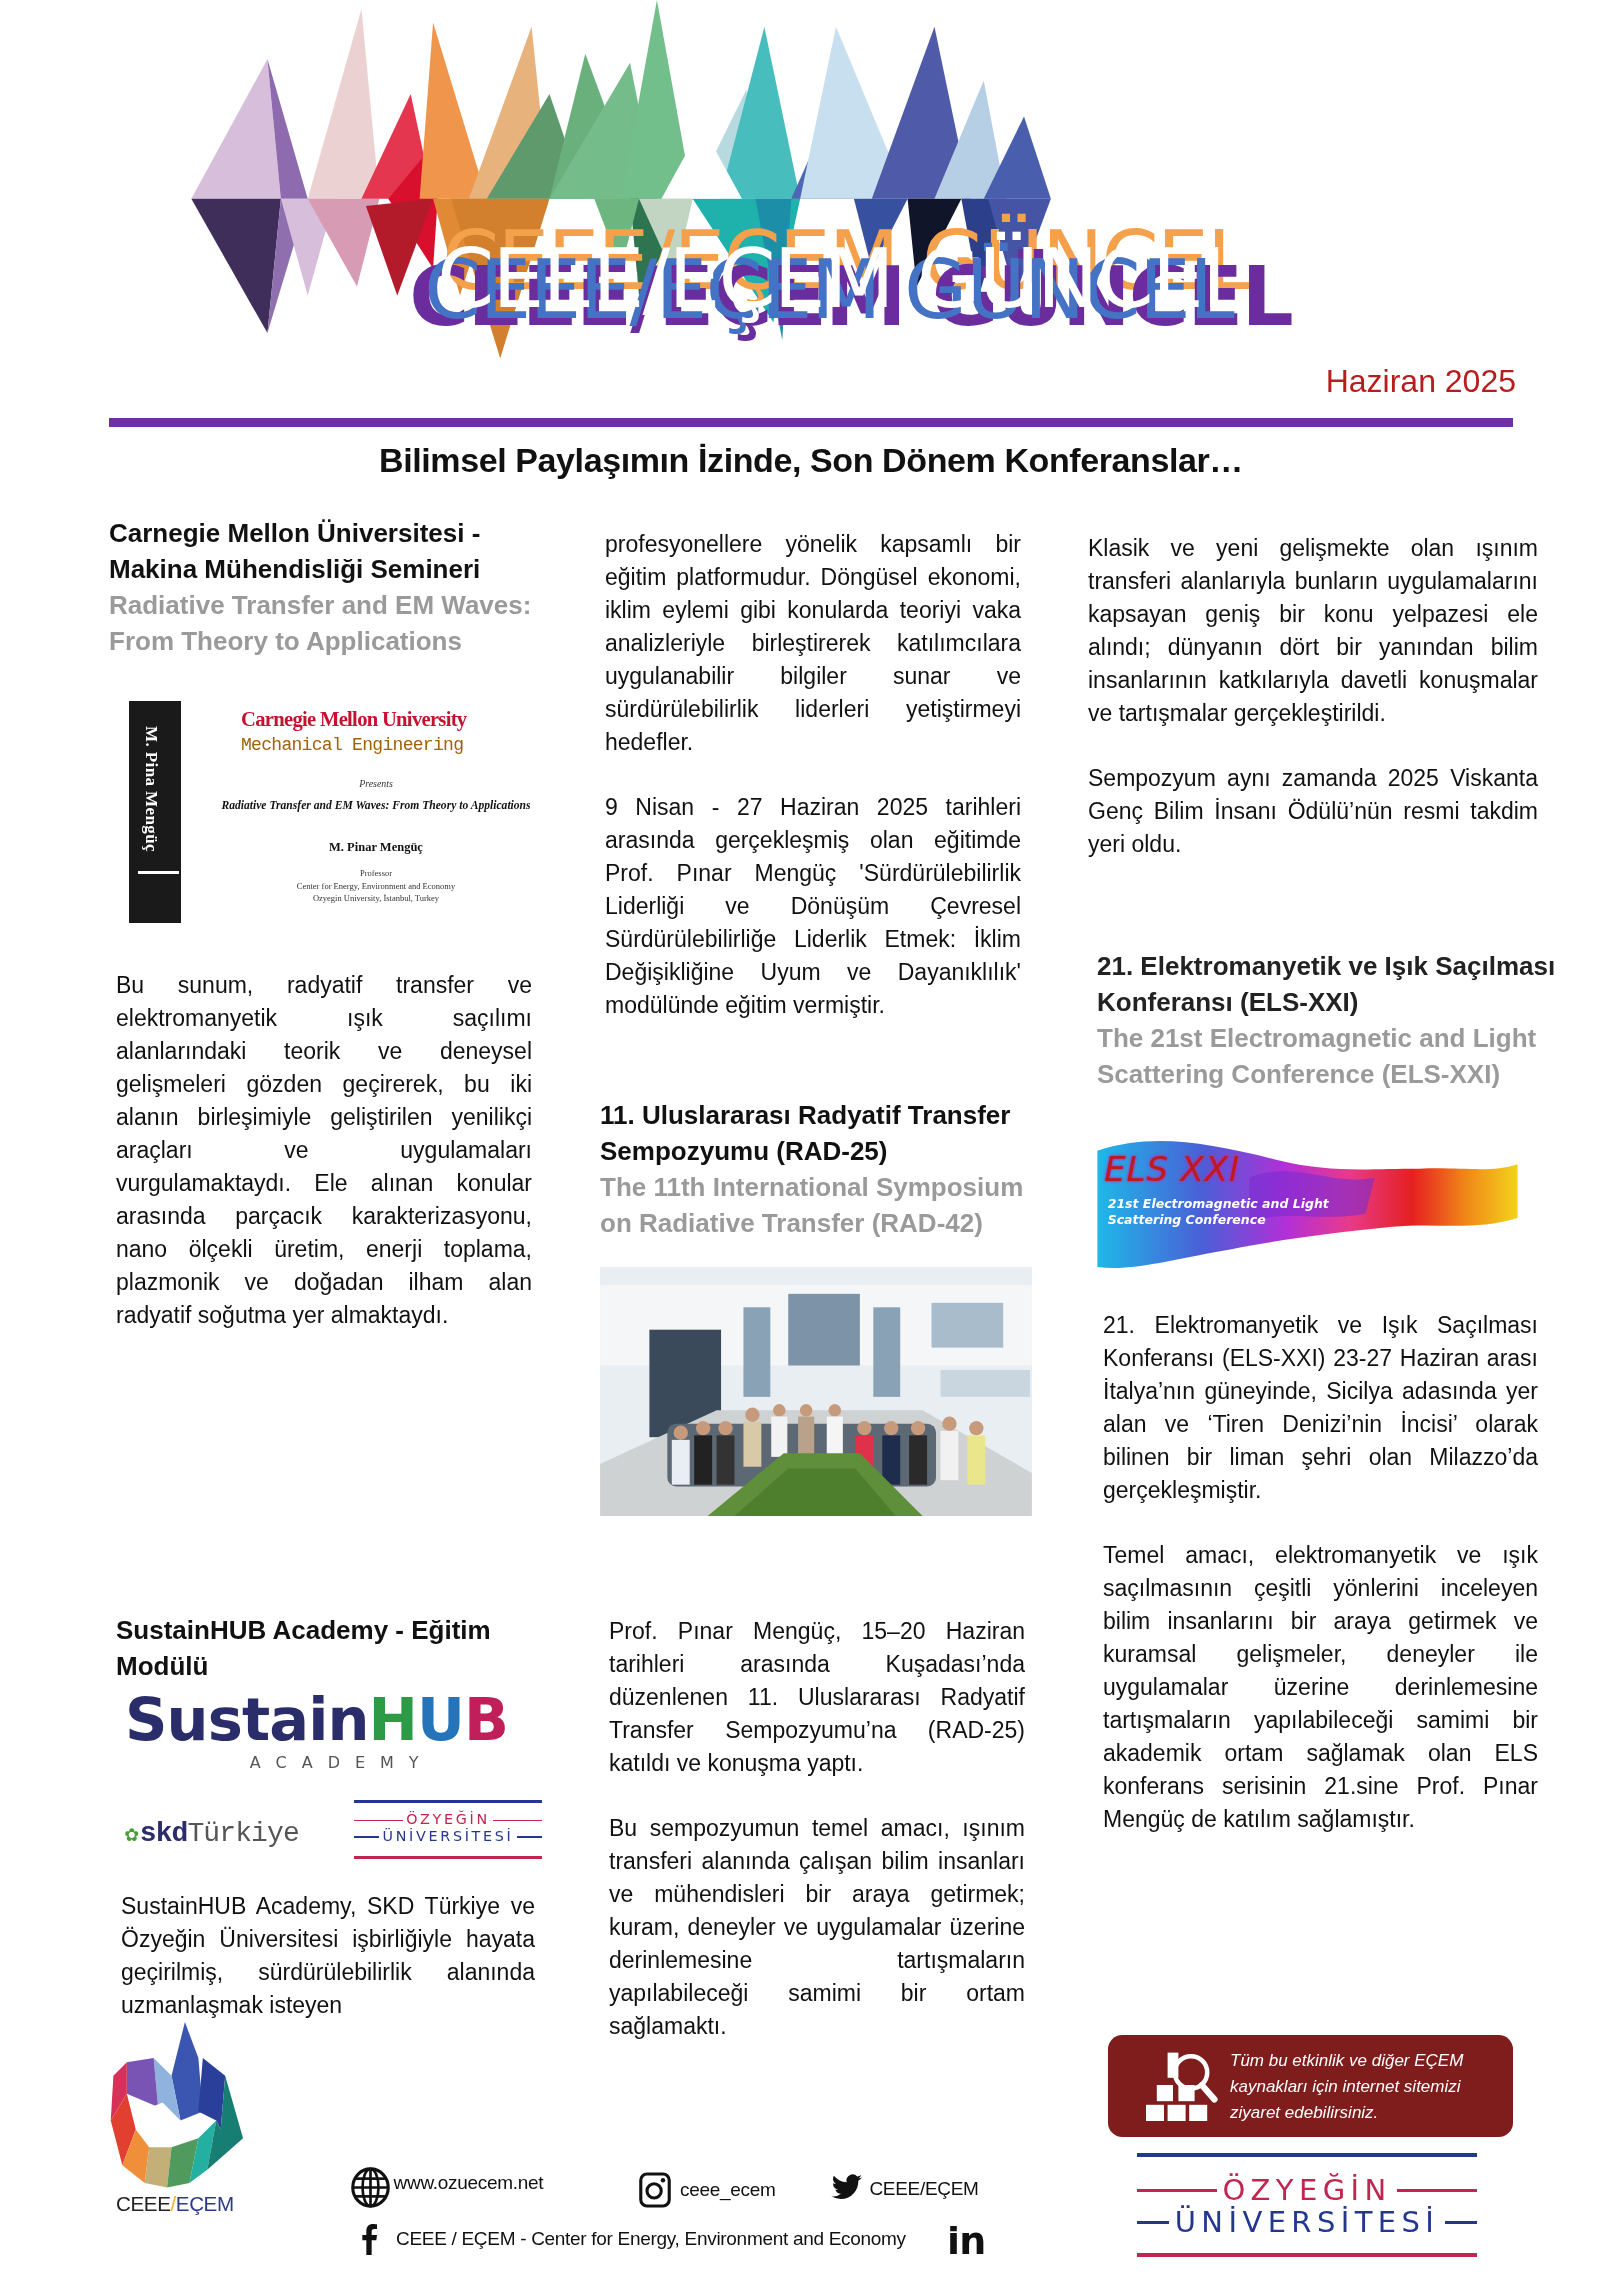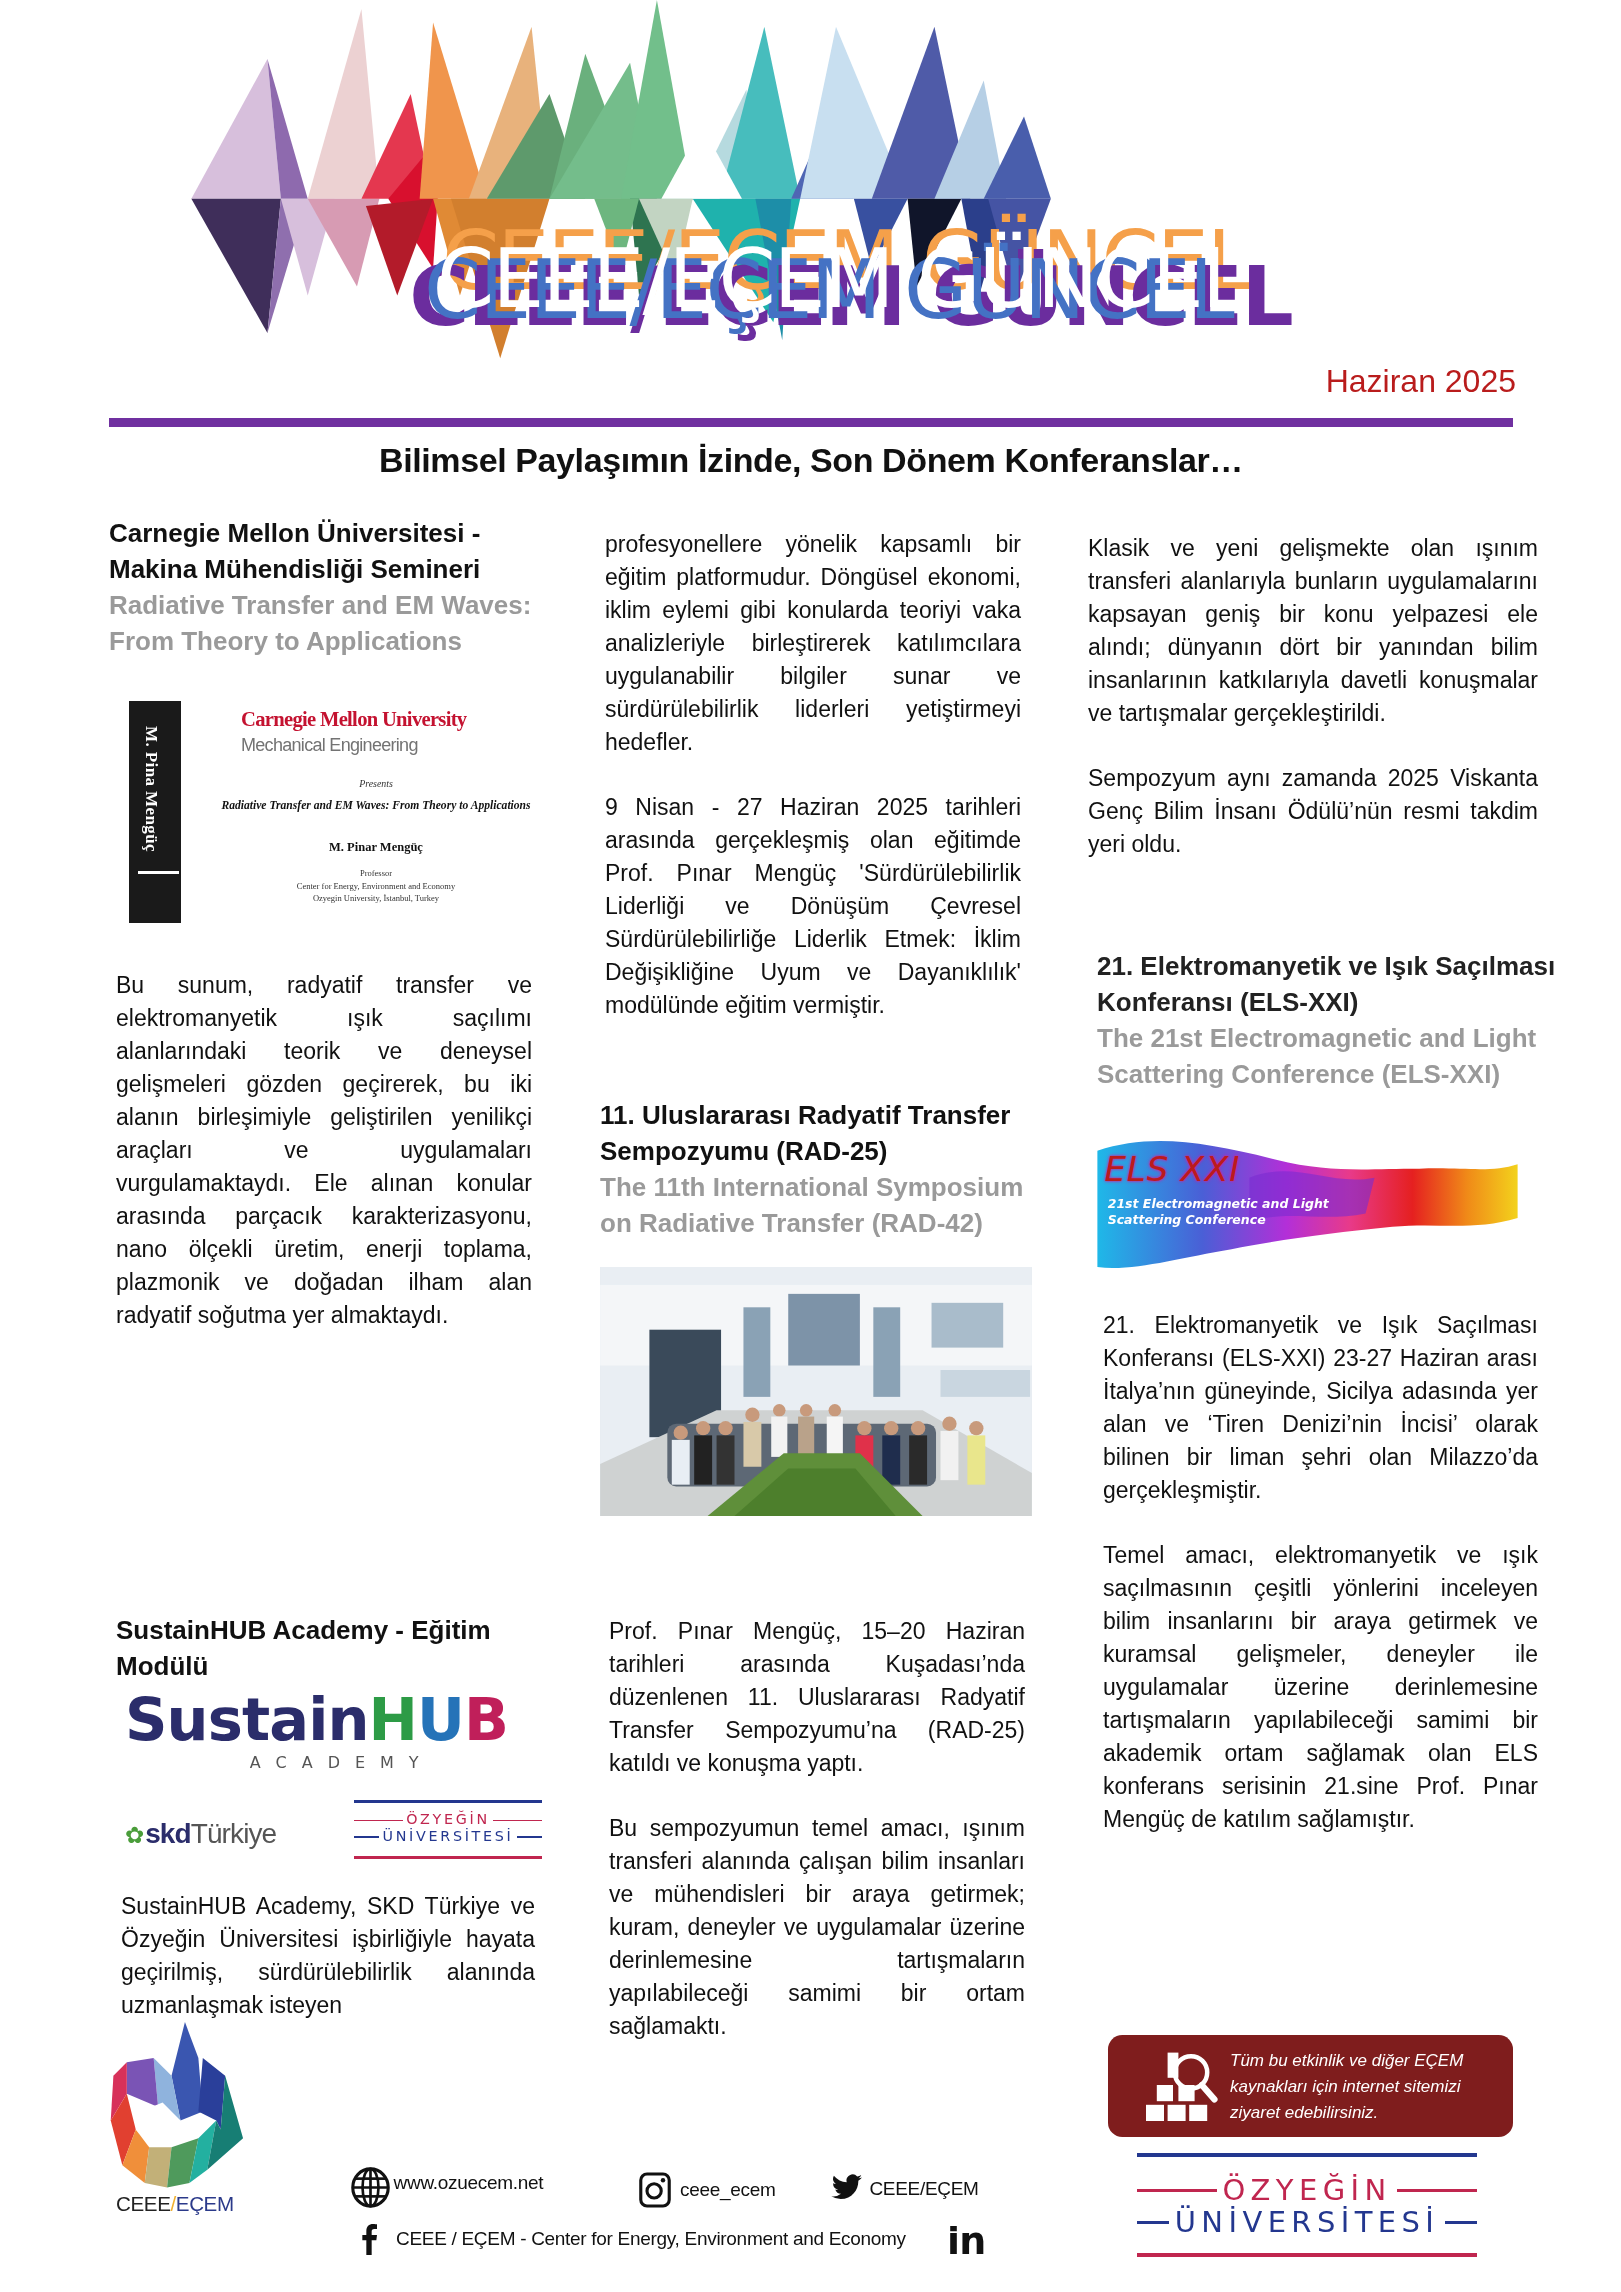--- a/index.html
+++ b/index.html
@@ -42,31 +42,31 @@
 
   
   #cmu-poster { position: absolute; left: 125px; top: 690px; width: 412px; height: 233px; background: #fff; }
   #cmu-poster .spine { position: absolute; left: 3.6px; top: 10.7px; width: 52px; height: 222px; background: #1a1a1a; }
   #cmu-poster .spine-text {
     position: absolute; left: 12.5px; top: 25px; writing-mode: vertical-rl; color: #fff;
     font-family: "Liberation Serif", serif; font-weight: bold; font-size: 17px; letter-spacing: 0.4px;
   }
   #cmu-poster .spine-bar { position: absolute; left: 9px; top: 170px; width: 41px; height: 3.6px; background: #fff; }
   #cmu-poster .cmu-name { position: absolute; left: 116px; top: 18px; font-family: "Liberation Serif", serif; font-weight: bold; color: #c41230; font-size: 20.6px; letter-spacing: -0.7px; }
-  #cmu-poster .cmu-dept { position: absolute; left: 116px; top: 45px; font-family: Liberation Sans, sans-serif; color: #737373; font-size: 18px; letter-spacing: -0.7px; }
+  #cmu-poster .cmu-dept { position: absolute; left: 116px; top: 45px; font-family: Liberation Mono, monospace; color: #a16207; font-size: 18px; letter-spacing: -0.7px; }
   #cmu-poster .presents { position: absolute; left: 0; width: 412px; padding-left: 90px; text-align: center; top: 88px; font-family: "Liberation Serif", serif; font-style: italic; font-size: 9.9px; color: #333; }
   #cmu-poster .talk { position: absolute; left: 90px; width: 322px; text-align: center; top: 109px; font-family: "Liberation Serif", serif; font-style: italic; font-weight: bold; font-size: 11.6px; line-height: 14.3px; color: #111; }
   #cmu-poster .speaker { position: absolute; left: 90px; width: 322px; text-align: center; top: 150px; font-family: "Liberation Serif", serif; font-weight: bold; font-size: 12.5px; color: #111; }
   #cmu-poster .affil { position: absolute; left: 90px; width: 322px; text-align: center; top: 177px; font-family: "Liberation Serif", serif; font-size: 8.5px; line-height: 12.5px; color: #333; }
 
   
   #sustainhub-logo { position: absolute; left: 125px; top: 1688px; width: 421px; height: 99px; }
   #sustainhub-logo .word { font-family: "DejaVu Sans", sans-serif; font-weight: bold; font-size: 59px; letter-spacing: -0.9px; line-height: 63px; }
   #sustainhub-logo .academy { font-family: "DejaVu Sans", sans-serif; font-size: 16px; letter-spacing: 15px; color: #555; text-align: center; margin-top: 1.8px; padding-left: 12.5px; }
-  #skd-logo { position: absolute; left: 125px; top: 1818px; font-size: 28px; color: #2b2d6b; font-family: Liberation Sans, sans-serif; letter-spacing: -0.9px; }
+  #skd-logo { position: absolute; left: 125px; top: 1818px; font-size: 28px; color: #2b2d6b; font-family: Liberation Mono, monospace; letter-spacing: -0.9px; }
   #skd-logo b { font-weight: bold; }
   #skd-logo .light { font-weight: normal; color: #555; }
   #skd-logo .leaf { color: #4a9d3a; font-size: 23px; margin-right: 1.8px; }
 
   .ozu-logo { position: absolute; }
   .ozu-logo .line { position: absolute; left: 0; height: 2.7px; }
   .ozu-logo .t1, .ozu-logo .t2 {
     position: absolute; left: 0; width: 100%; text-align: center; font-family: "DejaVu Sans", sans-serif; letter-spacing: 2.7px;
   }
 

